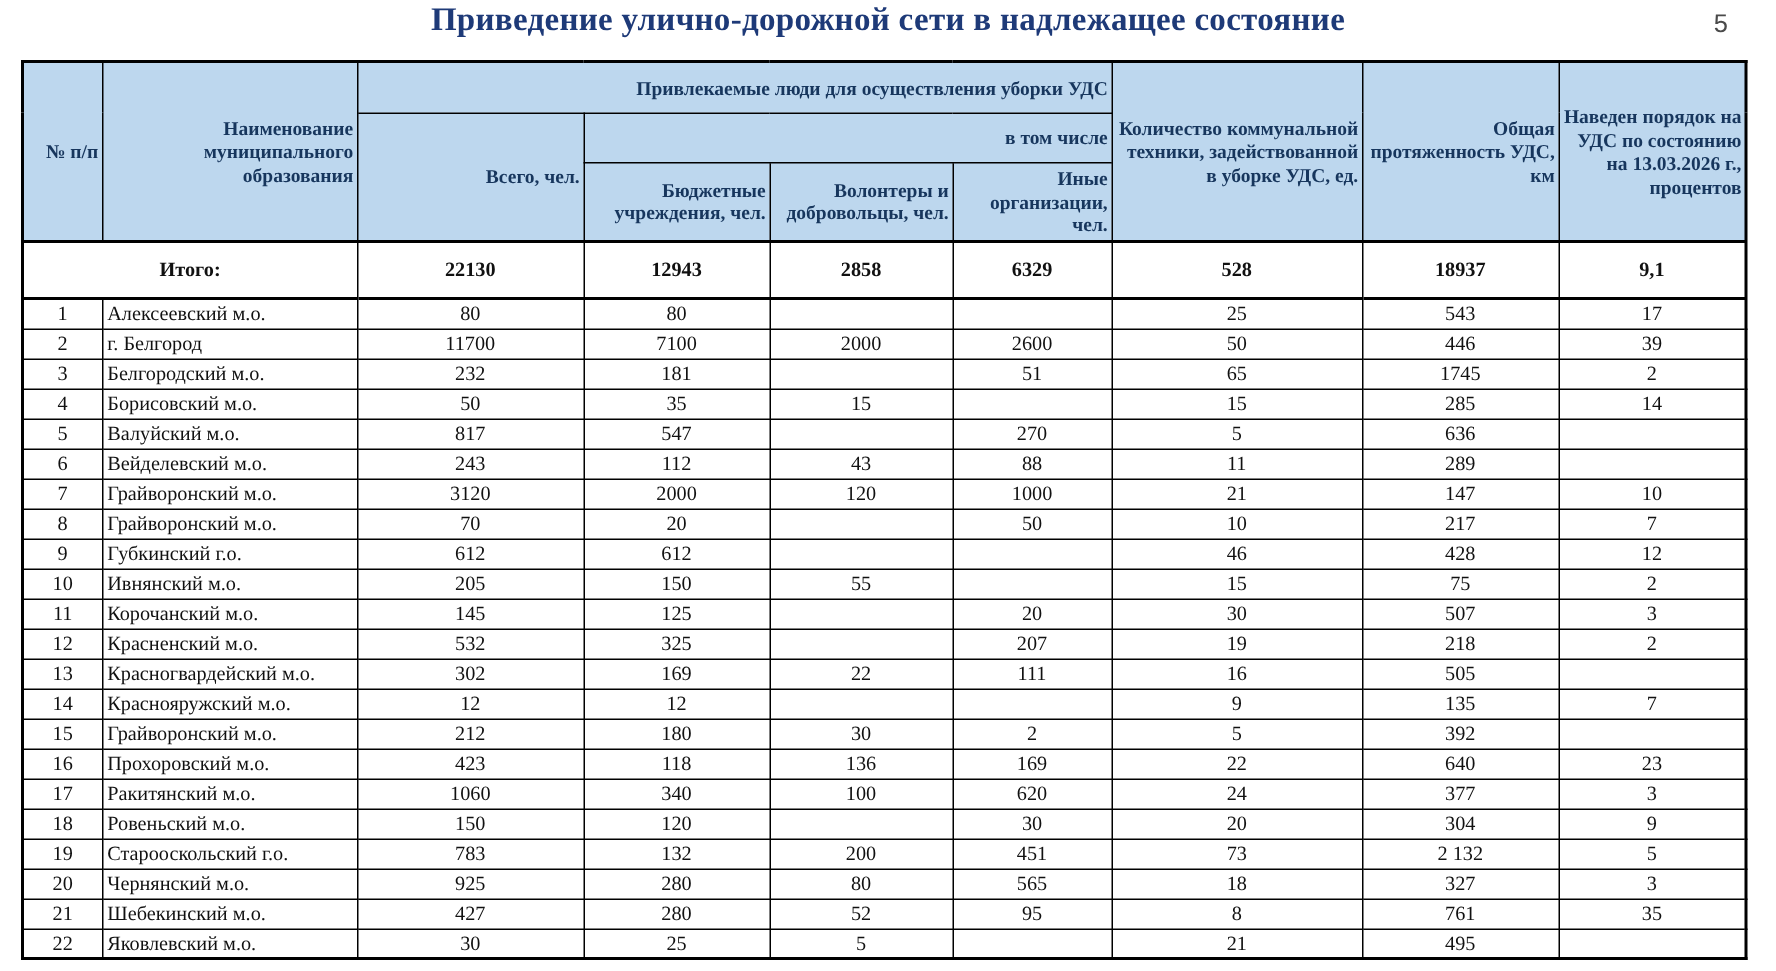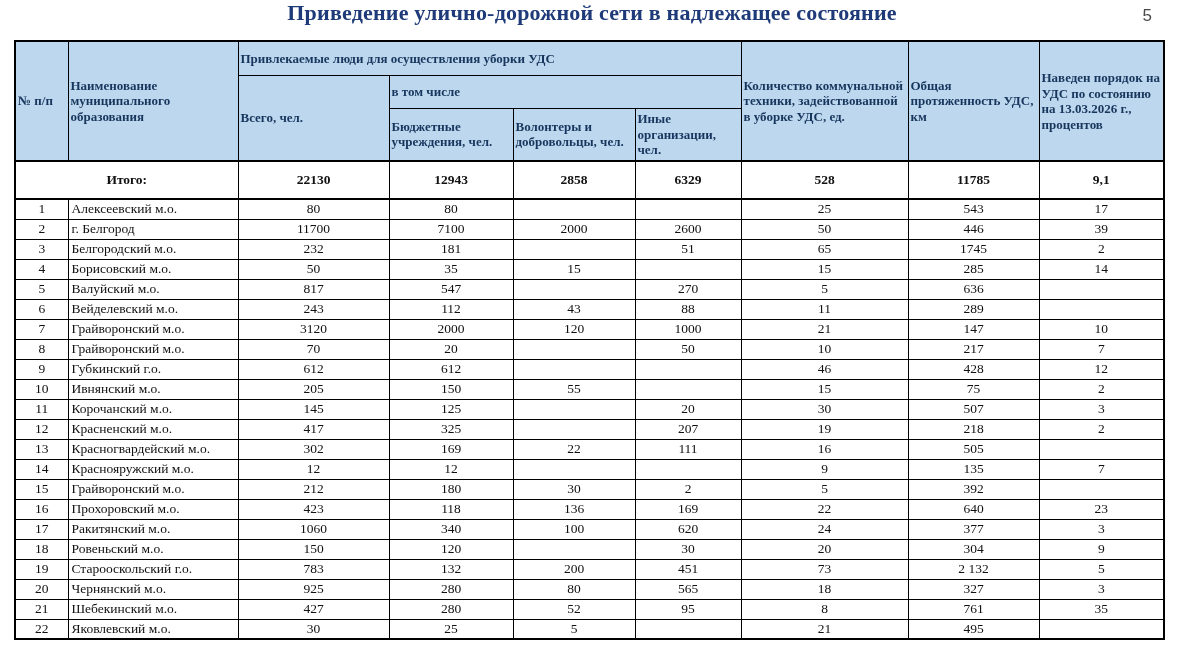--- a/index.html
+++ b/index.html
@@ -27,21 +27,21 @@
   }
   table.main{
     border-collapse:collapse;table-layout:fixed;
     width:1150px;margin:15px 0 0 14px;
     border:2.5px solid var(--border-color);
   }
   thead th{
     border:1px solid var(--border-color);
     background:var(--header-bg);color:var(--header-text);
     font-weight:bold;font-size:13px;line-height:1.2;
-    text-align:left;vertical-align:middle;padding:1px 2px;
+    text-align:right;vertical-align:middle;padding:1px 2px;
   }
   thead{border-bottom:2.5px solid var(--border-color);}
   tbody td{
     border:1.5px solid var(--border-color);
     border-left-width:1px;border-right-width:1px;
     font-size:13.5px;text-align:center;vertical-align:middle;
     padding:0 2px;height:20px;white-space:nowrap;overflow:hidden;
     color:#111;
   }
   tr.totals-row td{
@@ -90,21 +90,21 @@
     </tr>
   </thead>
   <tbody>
     <tr class="totals-row">
       <td colspan="2">Итого:</td>
       <td>22130</td>
       <td>12943</td>
       <td>2858</td>
       <td>6329</td>
       <td>528</td>
-      <td>11785</td>
+      <td>18937</td>
       <td>9,1</td>
     </tr>
   <tr>
         <td>1</td>
         <td class="name-cell">Алексеевский м.о.</td>
         <td>80</td>
         <td>80</td>
         <td></td>
         <td></td>
         <td>25</td>
@@ -217,21 +217,21 @@
         <td>125</td>
         <td></td>
         <td>20</td>
         <td>30</td>
         <td>507</td>
         <td>3</td>
       </tr>
       <tr>
         <td>12</td>
         <td class="name-cell">Красненский м.о.</td>
-        <td>417</td>
+        <td>532</td>
         <td>325</td>
         <td></td>
         <td>207</td>
         <td>19</td>
         <td>218</td>
         <td>2</td>
       </tr>
       <tr>
         <td>13</td>
         <td class="name-cell">Красногвардейский м.о.</td>

